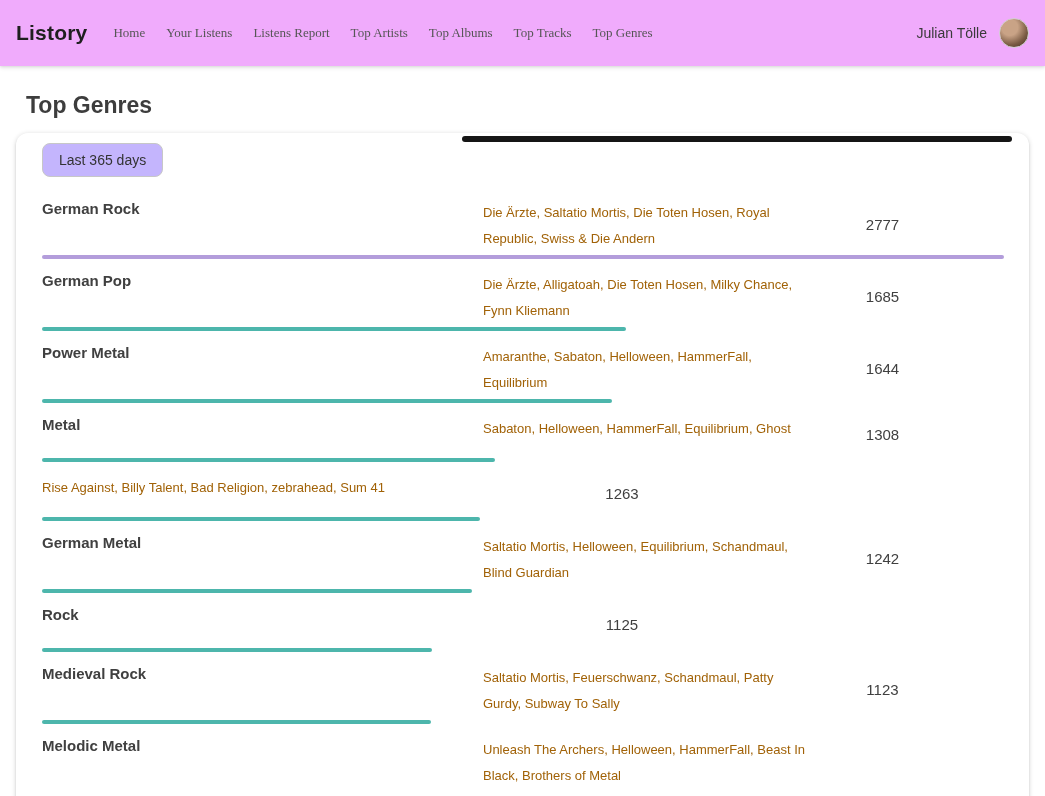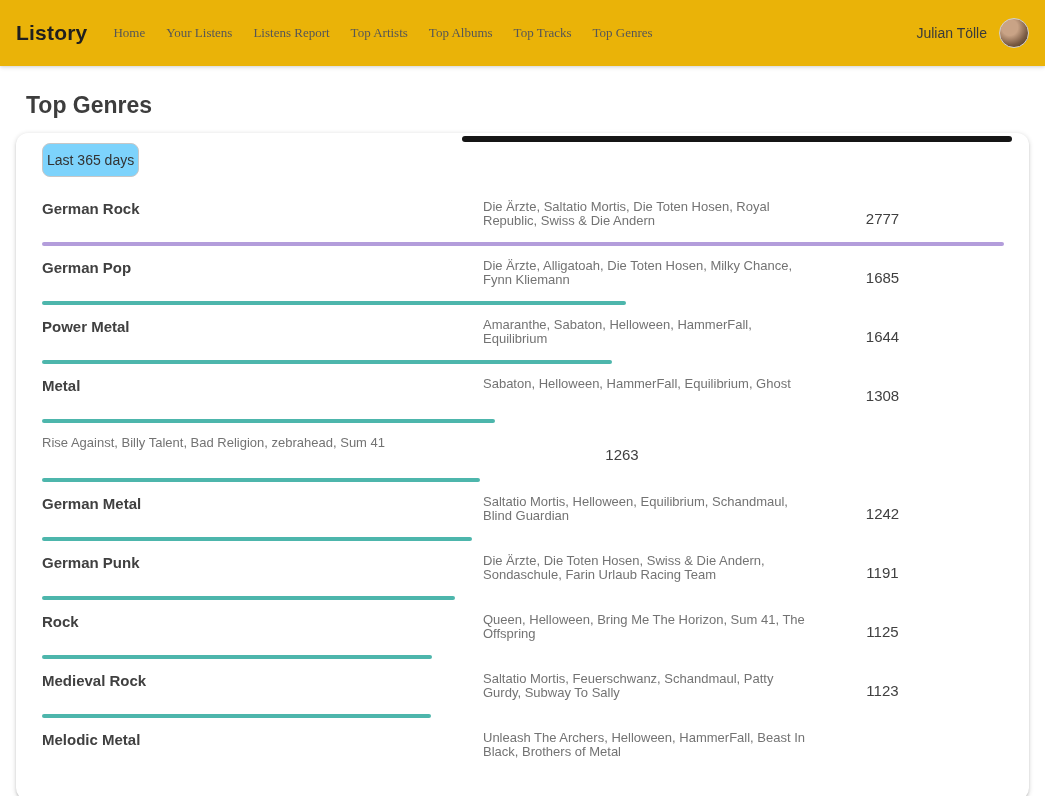--- a/index.html
+++ b/index.html
@@ -10,21 +10,21 @@
     font-family: "Liberation Sans", "DejaVu Sans", sans-serif;
     color: #3a3a3a;
   }
 
   
   .navbar {
     height: 66px;
     display: flex;
     align-items: center;
     padding: 0 16px;
-    background: #eab308;
+    background: #f0abfc;
     box-shadow: 0 2px 4px rgba(0,0,0,0.10), 0 1px 2px rgba(0,0,0,0.06);
     position: relative;
     z-index: 5;
   }
   .logo {
     font-size: 21px;
     font-weight: 700;
     color: #1f1f1f;
     letter-spacing: 0.2px;
     margin-right: 26px;
@@ -77,24 +77,24 @@
   }
 
   .timeframe-label {
     font-size: 12px;
     color: #6e6e6e;
     margin: 16px 0 6px 8px;
   }
   .timeframe-button {
     display: inline-block;
     margin-left: 0;
-    padding: 8px 4px;
+    padding: 8px 16px;
     font-size: 14px;
     color: #333333;
-    background: #7dd3fc;
+    background: #c4b5fd;
     border: 1px solid #c7c7c7;
     border-radius: 8px;
     cursor: pointer;
     font-family: inherit;
   }
 
   
   .genres-table { margin-top: 20px; }
   .genre-row { margin-bottom: 10px; }
   .row-main {
@@ -104,22 +104,22 @@
     align-items: start;
   }
   .genre-name {
     font-size: 15px;
     font-weight: 600;
     color: #404040;
     padding-top: 3px;
   }
   .genre-artists {
     font-size: 13px;
-    color: #737373;
-    line-height: 14px;
+    color: #a16207;
+    line-height: 26px;
     padding-top: 3px;
   }
   .genre-count {
     font-size: 15px;
     color: #404040;
     text-align: center;
     padding-right: 52px;
     align-self: center;
   }
   .bar-track { height: 4px; margin-top: 3px; }
@@ -212,35 +212,24 @@
     <div class="row-main">
       <div class="genre-name">German Metal</div>
       <div class="genre-artists">Saltatio Mortis, Helloween, Equilibrium, Schandmaul, Blind Guardian</div>
       <div class="genre-count">1242</div>
     </div>
     <div class="bar-track">
       <div class="bar-fill" style="width: 44.72%; background: rgb(77, 182, 172);"></div>
     </div>
   </div>
 
-  <div class="genre-row">
-    <div class="row-main">
-      <div class="genre-name">German Punk</div>
-      <div class="genre-artists">Die Ärzte, Die Toten Hosen, Swiss &amp; Die Andern, Sondaschule, Farin Urlaub Racing Team</div>
-      <div class="genre-count">1191</div>
-    </div>
-    <div class="bar-track">
-      <div class="bar-fill" style="width: 42.89%; background: rgb(77, 182, 172);"></div>
-    </div>
-  </div>
 
   <div class="genre-row">
     <div class="row-main">
       <div class="genre-name">Rock</div>
-      <div class="genre-artists">Queen, Helloween, Bring Me The Horizon, Sum 41, The Offspring</div>
       <div class="genre-count">1125</div>
     </div>
     <div class="bar-track">
       <div class="bar-fill" style="width: 40.51%; background: rgb(77, 182, 172);"></div>
     </div>
   </div>
 
   <div class="genre-row">
     <div class="row-main">
       <div class="genre-name">Medieval Rock</div>

